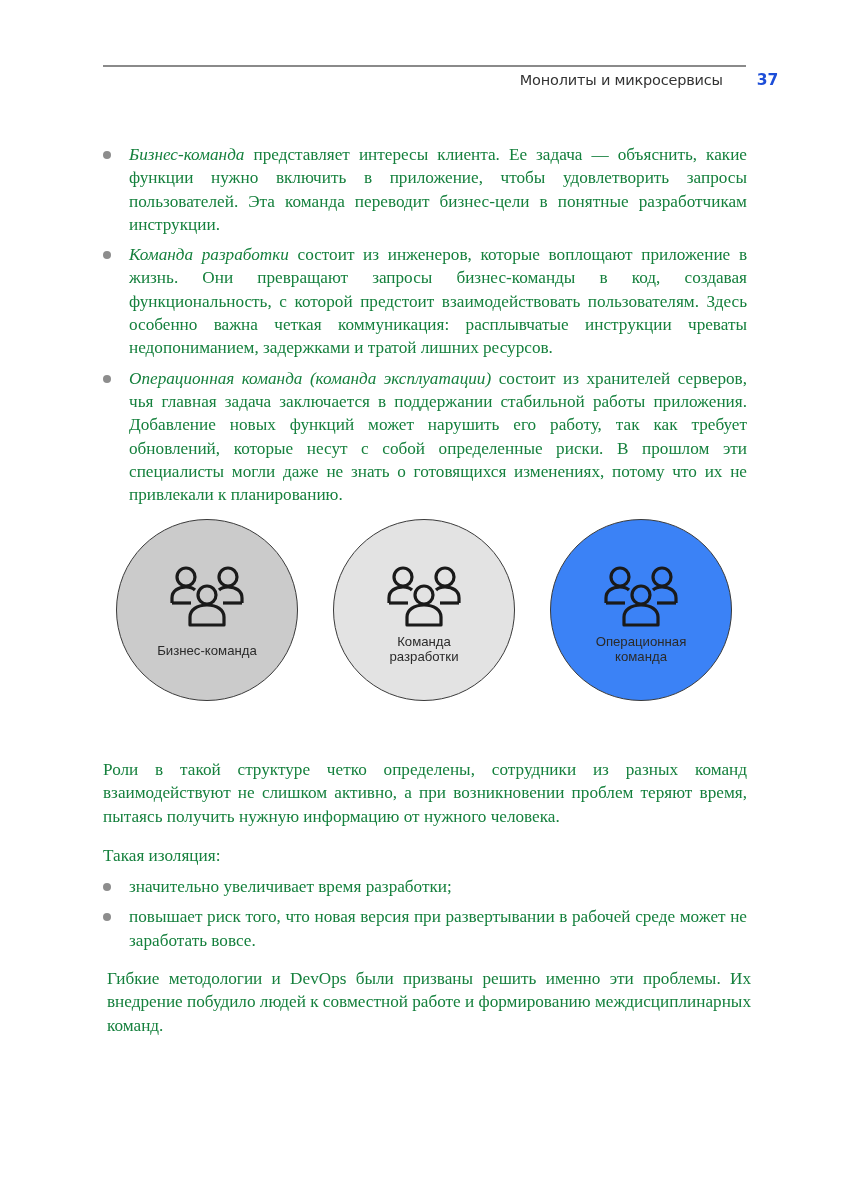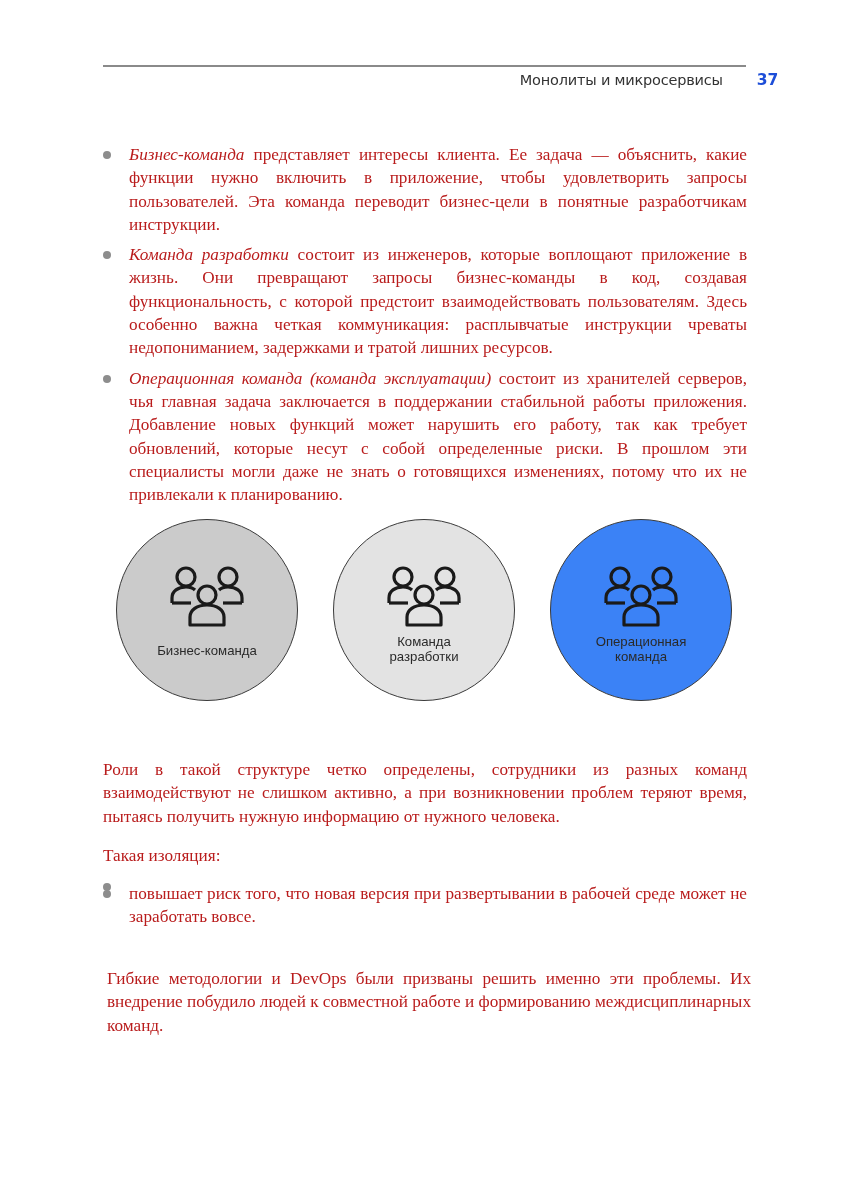--- a/index.html
+++ b/index.html
@@ -5,21 +5,21 @@
   html, body { margin: 0; padding: 0; background: #ffffff; }
   body { width: 849px; height: 1200px; position: relative; overflow: hidden; color: #2a2a2a; }
   .page { position: absolute; left: 0; top: 0; width: 849px; height: 1200px; padding-left: 32px; }
 
   .rule { position: absolute; left: 103px; top: 65px; width: 643px; height: 2px; background: #8a8a8a; }
   .running-head { position: absolute; right: 103px; top: 71px; height: 22px; display: flex; align-items: baseline;
     font-family: "DejaVu Sans", sans-serif; font-size: 14.5px; color: #333; letter-spacing: -0.2px; }
   .running-head .title { margin-right: 34px; }
   .running-head .num { font-weight: bold; font-size: 15.5px; color: #1d4ed8; }
 
-  .text { font-family: "Liberation Serif", serif; font-size: 17.2px; line-height: 23.3px; color: #b91c1c;
+  .text { font-family: "Liberation Serif", serif; font-size: 17.2px; line-height: 23.3px; color: #15803d;
     text-align: justify; }
   .blk { position: absolute; left: 103px; width: 644px; }
   .bullets { position: absolute; left: 103px; width: 644px; margin: 0; padding: 0; list-style: none; }
   .bullets li { position: relative; padding-left: 26px; margin-bottom: 7px; }
   .bullets li .dot { position: absolute; left: 0px; top: 8px; width: 8px; height: 8px; border-radius: 50%; background: #8d8d8d; }
   .bullets li em { font-style: italic; }
 
   .figure { position: absolute; left: 0; top: 0; width: 849px; height: 1200px; pointer-events: none; }
   .circle { position: absolute; width: 182px; height: 182px; border-radius: 50%; border: 1.5px solid #3a3a3a;
     box-sizing: border-box; pointer-events: auto; }
@@ -110,20 +110,21 @@
     </div>
   </div>
 
 
   <p class="blk text" style="top:758px;margin:0;">Роли в такой структуре четко определены, сотрудники из разных команд взаимодействуют не слишком активно, а при возникновении проблем теряют время, пытаясь получить нужную информацию от нужного человека.</p>
   <p class="blk text" style="top:844px;margin:0;">Такая изоляция:</p>
 
   <ul class="bullets text" style="top:875px;">
     <li>
       <span class="dot"></span>
+      <span>значительно увеличивает время разработки;</span>
     </li>
     <li>
       <span class="dot"></span>
       <span>повышает риск того, что новая версия при развертывании в рабочей среде может не заработать вовсе.</span>
     </li>
   </ul>
 
   <p class="blk text" style="top:963px;margin:4px;">Гибкие методологии и DevOps были призваны решить именно эти проблемы. Их внедрение побудило людей к совместной работе и формированию междисциплинарных команд.</p>
 
 </div>

